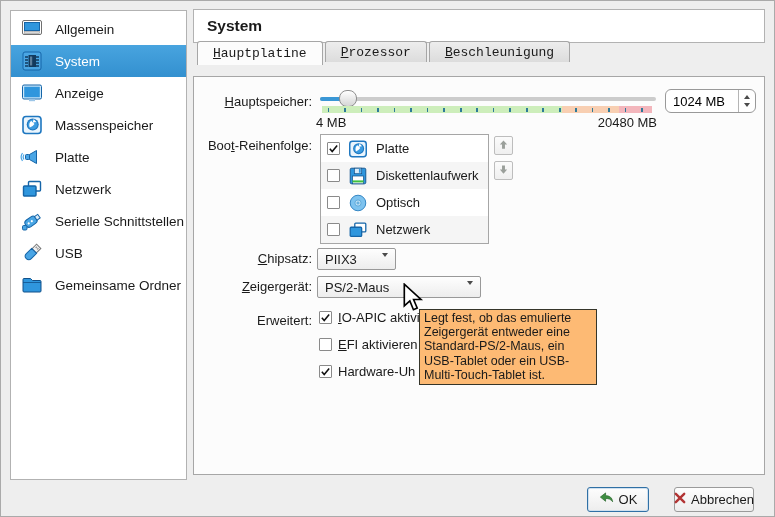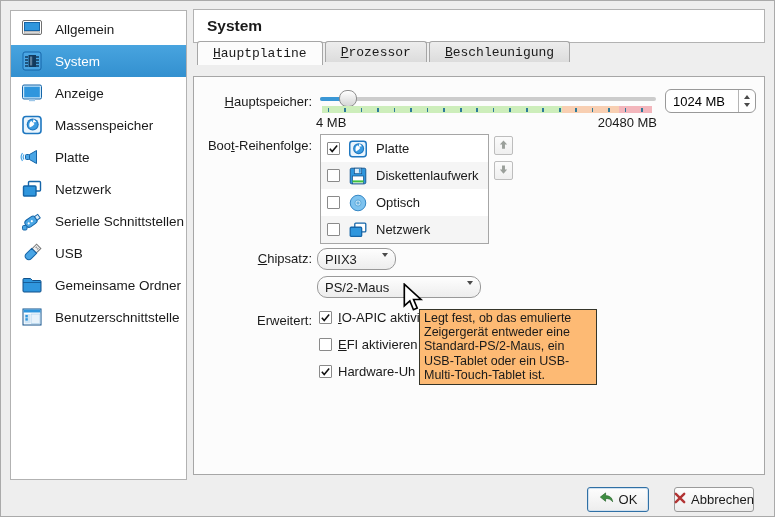--- a/index.html
+++ b/index.html
@@ -65,21 +65,21 @@
   .cb{width:13px;height:13px;border:1px solid #8a8a8a;background:#fff;border-radius:1px;
       flex:0 0 13px;display:flex;align-items:center;justify-content:center;box-sizing:border-box;}
   .boot-row .cb{margin-left:6px;}
   .boot-icon{width:22px;height:22px;margin-left:7px;flex:0 0 22px;}
   .boot-icon svg{display:block;width:22px;height:22px;}
   .boot-label{margin-left:7px;white-space:nowrap;}
   .updown{position:absolute;left:300px;width:17px;height:17px;border:1px solid #bdbdbd;border-radius:2px;
           background:linear-gradient(#fbfbfb,#efefef);display:flex;align-items:center;justify-content:center;}
 
   
-  .combo{position:absolute;height:22px;border:1px solid #999;border-radius:10px;
+  .combo{position:absolute;height:22px;border:1px solid #999;border-radius:2px;
          background:linear-gradient(#fefefe,#ededed);display:flex;align-items:center;
          padding-left:7px;box-sizing:border-box;}
   .combo .arrow{position:absolute;right:7px;top:8px;}
 
   
   .ext-col{position:absolute;left:125px;top:233px;display:flex;flex-direction:column;gap:13px;}
   .ext-row{display:flex;align-items:center;height:14px;}
   .ext-row .lbl{margin-left:6px;white-space:nowrap;}
 
   
@@ -192,33 +192,20 @@
         <span class="side-label">USB</span>
       </div>
       <div class="side-item">
         <span class="side-icon">
           <svg viewBox="0 0 24 24">
             <path d="M3 6.5 a1 1 0 0 1 1-1 h6.5 l2 2 h7.5 a1 1 0 0 1 1 1 V18 a1 1 0 0 1 -1 1 H4 a1 1 0 0 1 -1-1 Z" fill="#2f96dd" stroke="#11518a"></path>
             <path d="M3 9.5 h18" stroke="#11518a" stroke-width="0.8"></path>
           </svg>
         </span>
         <span class="side-label">Gemeinsame Ordner</span>
-      </div>
-      <div class="side-item">
-        <span class="side-icon">
-          <svg viewBox="0 0 24 24">
-            <rect x="3" y="4" width="18" height="16" fill="#fff" stroke="#11518a"></rect>
-            <rect x="3.5" y="4.5" width="17" height="3" fill="#2f96dd"></rect>
-            <rect x="4.5" y="9" width="5.5" height="9.5" fill="#cfe6f7"></rect>
-            <rect x="5.4" y="10" width="2.4" height="2.4" fill="#2f96dd"></rect>
-            <rect x="5.4" y="13.2" width="2.4" height="2.4" fill="#2f96dd"></rect>
-            <rect x="11" y="9" width="9" height="9.5" fill="#e8f3fb" stroke="#9cc6e8" stroke-width="0.6"></rect>
-          </svg>
-        </span>
-        <span class="side-label">Benutzerschnittstelle</span>
       </div>
     </div>
 
   <div class="header">
     <span>System</span>
   </div>
 
   <div class="tabbar" id="tab-bar">
       <div class="tab active">
         <span><u>H</u>auptplatine</span>
@@ -318,20 +305,21 @@
           </svg>
       </span>
     </div>
 
     <div class="form-label" style="top:174px"><u>C</u>hipsatz:</div>
     <div class="combo" style="left:123px;top:171px;width:79px">
       <span>PIIX3</span>
       <span class="arrow"><span class="tri-down"></span></span>
     </div>
 
+    <div class="form-label" style="top:202px"><u>Z</u>eigergerät:</div>
     <div class="combo" style="left:123px;top:199px;width:164px">
       <span>PS/2-Maus</span>
       <span class="arrow"><span class="tri-down"></span></span>
     </div>
 
     <div class="form-label" style="top:236px">Erweitert:</div>
     <div class="ext-col" id="ext-rows">
         <div class="ext-row">
           <span class="cb checked">
             <svg width="11" height="11" viewBox="0 0 12 12">

